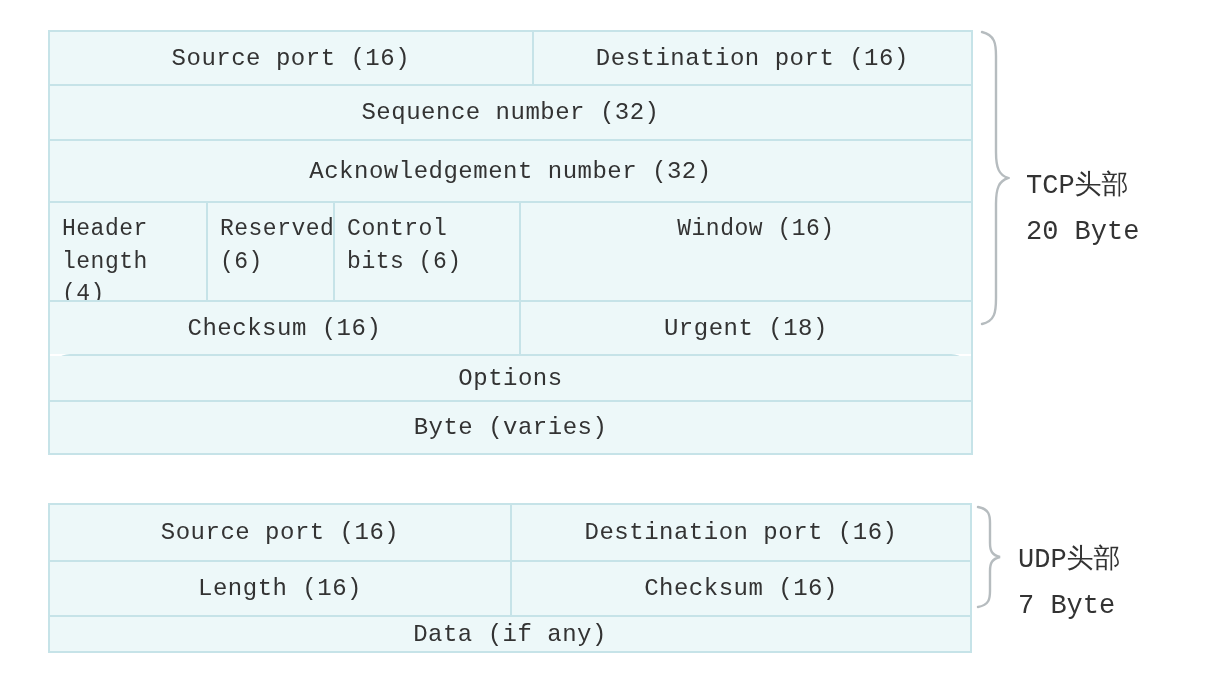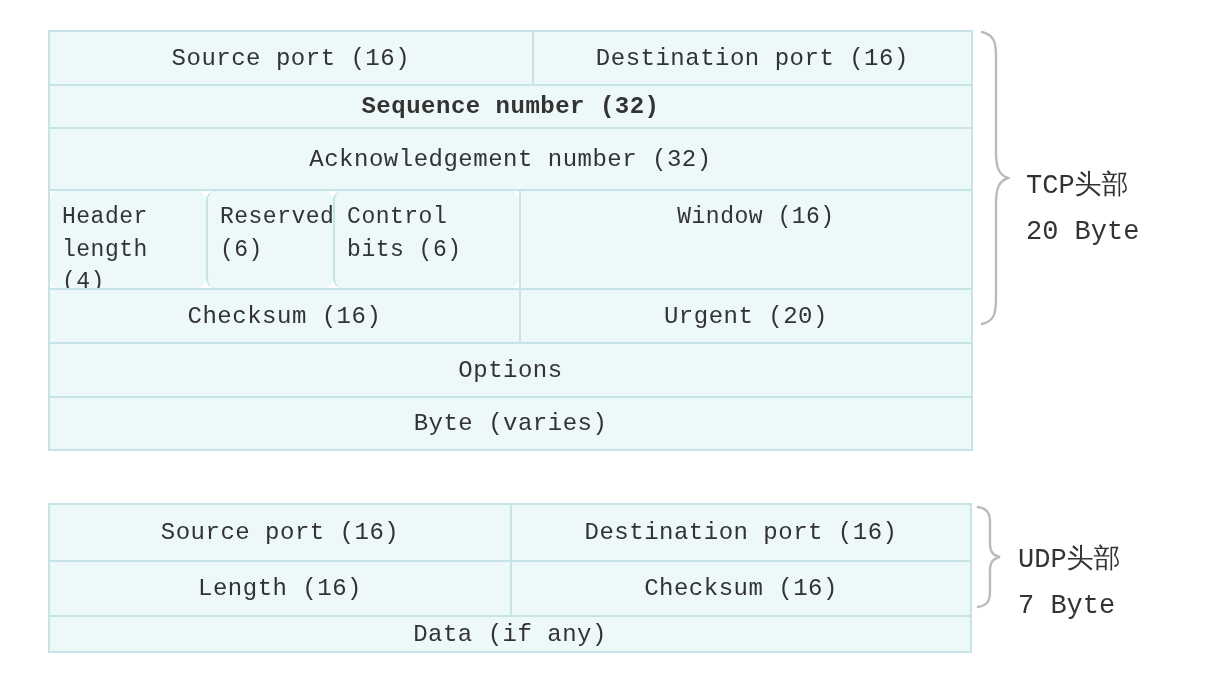--- a/index.html
+++ b/index.html
@@ -33,25 +33,25 @@
     letter-spacing: 0.5px;
     border-left: 2px solid var(--line);
     white-space: pre-line;
     overflow: hidden;
   }
   .t-cell:first-child { border-left: none; }
 
   
   #tcp-table { left: 48px; top: 30px; width: 925px; }
   #tcp-table .r1 { height: 52px; }
-  #tcp-table .r2 { height: 43px; font-weight: bold; }
+  #tcp-table .r2 { height: 55px; }
   #tcp-table .r3 { height: 62px; }
   #tcp-table .r4 { height: 99px; }
   #tcp-table .r5 { height: 54px; }
-  #tcp-table .r6 { height: 54px; }
+  #tcp-table .r6 { height: 46px; border-radius: 20px; }
   #tcp-table .r7 { height: 53px; }
 
   .w-full  { width: 100%; }
   .w-src   { width: 52.3%; }
   .w-dst   { width: 47.7%; }
   .w-hlen  { width: 16.93%; }
   .w-resv  { width: 13.81%; }
   .w-ctrl  { width: 20.17%; }
   .w-win   { width: 49.09%; }
   .w-cksum { width: 50.91%; }
@@ -63,21 +63,20 @@
     padding-top: 10px;
     font-size: 23px;
     line-height: 1.42;
     padding-left: 20px;
   }
   .cell-left {
     justify-content: flex-start;
     text-align: left;
     padding-left: 12px;
     padding-right: 4px;
-    border-radius: 9px;
   }
 
   
   #udp-table { left: 48px; top: 503px; width: 924px; }
   #udp-table .r1 { height: 55px; }
   #udp-table .r2 { height: 55px; }
   #udp-table .r3 { height: 36px; }
 
   .brace { position: absolute; }
   .brace svg { display: block; }
@@ -118,21 +117,21 @@
       <div class="t-cell w-hlen cell-top cell-left">Header
 length (4)</div>
       <div class="t-cell w-resv cell-top cell-left">Reserved
 (6)</div>
       <div class="t-cell w-ctrl cell-top cell-left">Control
 bits (6)</div>
       <div class="t-cell w-win  cell-top">Window (16)</div>
     </div>
     <div class="t-row r5">
       <div class="t-cell w-cksum">Checksum (16)</div>
-      <div class="t-cell w-win">Urgent (20)</div>
+      <div class="t-cell w-win">Urgent (18)</div>
     </div>
     <div class="t-row r6">
       <div class="t-cell w-full">Options</div>
     </div>
     <div class="t-row r7">
       <div class="t-cell w-full">Byte (varies)</div>
     </div>
   </div>
 
   <div class="brace" style="left:980px; top:30px;">

